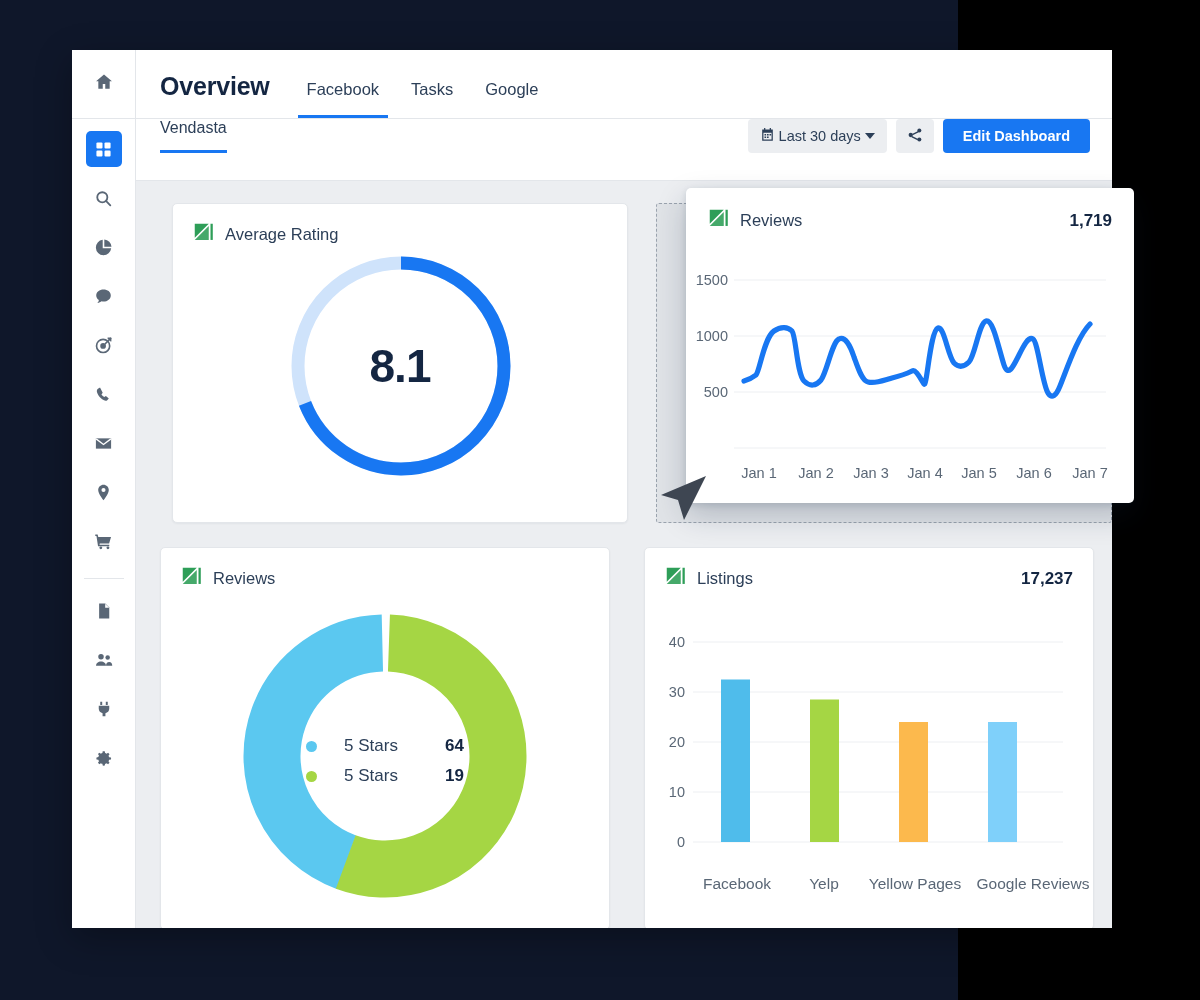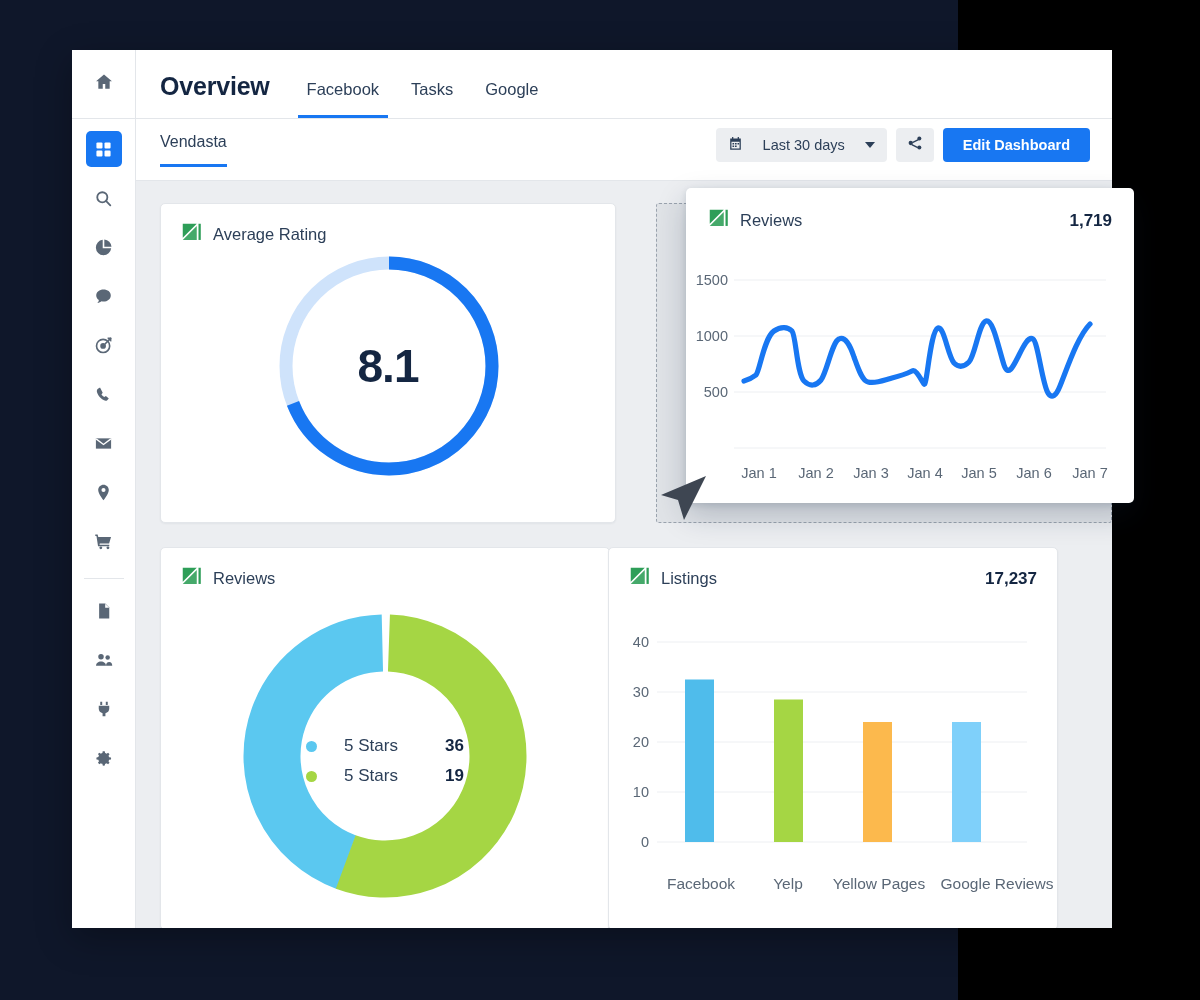--- a/index.html
+++ b/index.html
@@ -58,30 +58,30 @@
     font-size: 16.5px; color: #2c3f58; padding: 0 9px 16px 9px;
     margin-right: 14px; cursor: pointer; position: relative;
     border-bottom: 3px solid transparent;
   }
   .tab.active { border-bottom-color: #1877F2; color: #2c3f58; }
 
   
   .subheader {
     position: absolute; left: 64px; top: 69px; right: 0; height: 62px;
     background: #fff; border-bottom: 1px solid #e3e6ea;
-    display: flex; align-items: center; justify-content: space-between;
+    display: flex; align-items: flex-start; justify-content: space-between;
     padding: 0 22px 0 24px; z-index: 3;
   }
   .subtab {
     font-size: 16px; color: #2c3f58; padding-bottom: 13px;
     border-bottom: 3px solid #1877F2; cursor: pointer;
   }
   .toolbar { display: flex; align-items: center; gap: 9px; padding-bottom: 10px; }
   .btn-date {
-    display: flex; align-items: center; gap: 20px;
+    display: flex; align-items: center; gap: 4px;
     background: #eceef1; border-radius: 4px; padding: 8px 12px;
     font-size: 14.5px; color: #2c3f58; cursor: pointer; border:none;
     font-family: inherit;
   }
   .btn-icon-sq {
     background: #eceef1; border-radius: 4px; width: 38px; height: 34px;
     display: flex; align-items: center; justify-content: center;
     cursor: pointer; border:none;
   }
   .btn-primary {
@@ -305,21 +305,21 @@
         </button>
         <button class="btn-primary">Edit Dashboard</button>
       </div>
     </div>
 
     <div class="canvas">
       <div class="grid">
 
         <div class="placeholder" style="left:496px; top:0px; width:456px; height:320px;"></div>
 
-        <div class="card" style="left:0px; top:0px; width:456px; height:320px;text-align:right;">
+        <div class="card" style="left:12px; top:0px; width:456px; height:320px;text-align:right;">
           <div class="card-head">
             <span class="logo">
               <svg width="21" height="21" viewBox="0 0 24 24">
                 <path d="M2 2 L18 2 L2 18 Z" fill="#2E9E58"></path>
                 <path d="M2 20.5 L18 4.5 L18 20.5 Z" fill="#45A96A"></path>
                 <rect x="20" y="2" width="2.6" height="18.5" fill="#2E9E58"></rect>
               </svg>
             </span>
             <span class="card-title">Average Rating</span>
           </div>
@@ -351,32 +351,32 @@
 
                 <circle r="113" fill="none" stroke="#5BC8F0" stroke-width="57" stroke-dasharray="312.6 397.5" transform="rotate(110)"></circle>
 
                 <circle r="113" fill="none" stroke="#A5D644" stroke-width="57" stroke-dasharray="390.8 319.3" transform="rotate(-88)"></circle>
               </g>
             </svg>
             <div class="legend">
               <div class="legend-row">
                 <span class="legend-dot" style="background:#5BC8F0"></span>
                 <span class="legend-label">5 Stars</span>
-                <span class="legend-value">36</span>
+                <span class="legend-value">64</span>
               </div>
               <div class="legend-row">
                 <span class="legend-dot" style="background:#A5D644"></span>
                 <span class="legend-label">5 Stars</span>
                 <span class="legend-value">19</span>
               </div>
             </div>
           </div>
         </div>
 
-        <div class="card" style="left:448px; top:344px; width:450px; height:383px;">
+        <div class="card" style="left:484px; top:344px; width:450px; height:383px;">
           <div class="card-head">
             <span class="logo">
               <svg width="21" height="21" viewBox="0 0 24 24">
                 <path d="M2 2 L18 2 L2 18 Z" fill="#2E9E58"></path>
                 <path d="M2 20.5 L18 4.5 L18 20.5 Z" fill="#45A96A"></path>
                 <rect x="20" y="2" width="2.6" height="18.5" fill="#2E9E58"></rect>
               </svg>
             </span>
             <span class="card-title">Listings</span>
             <span class="card-total">17,237</span>

